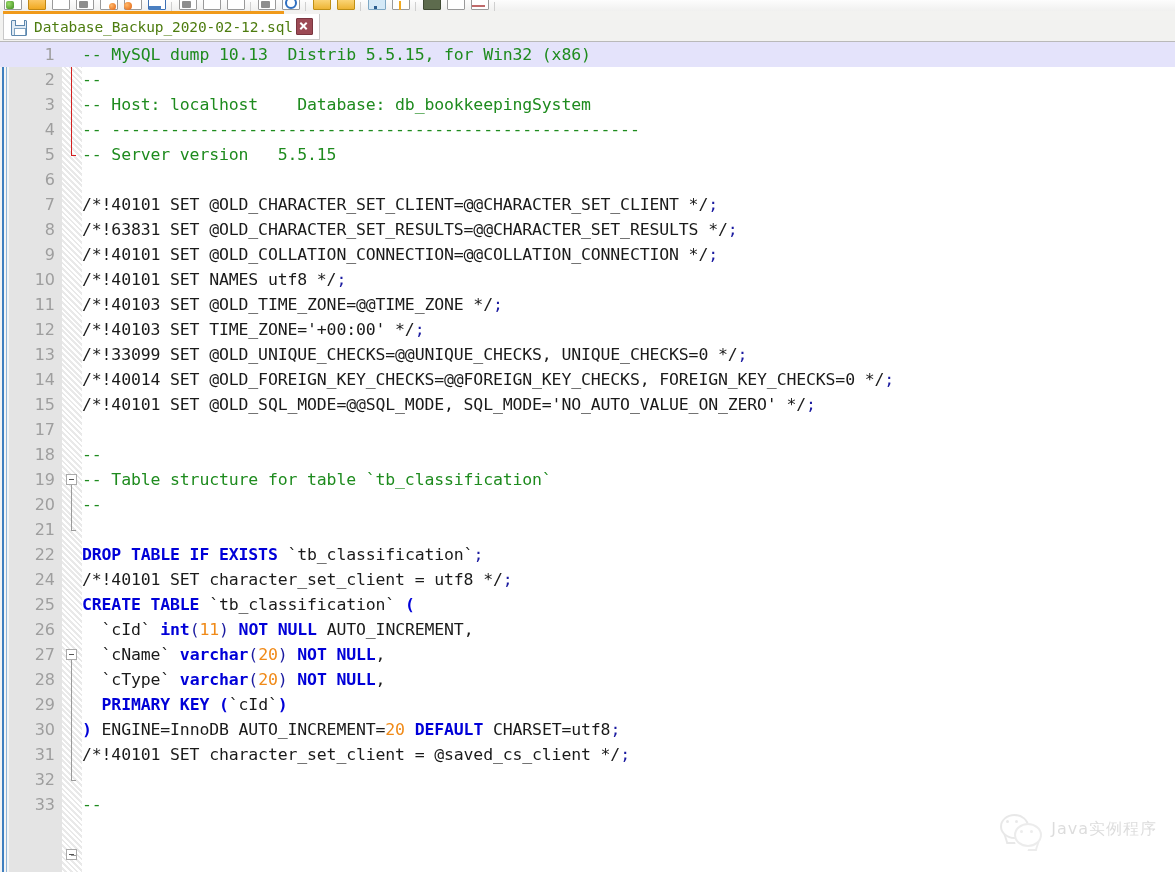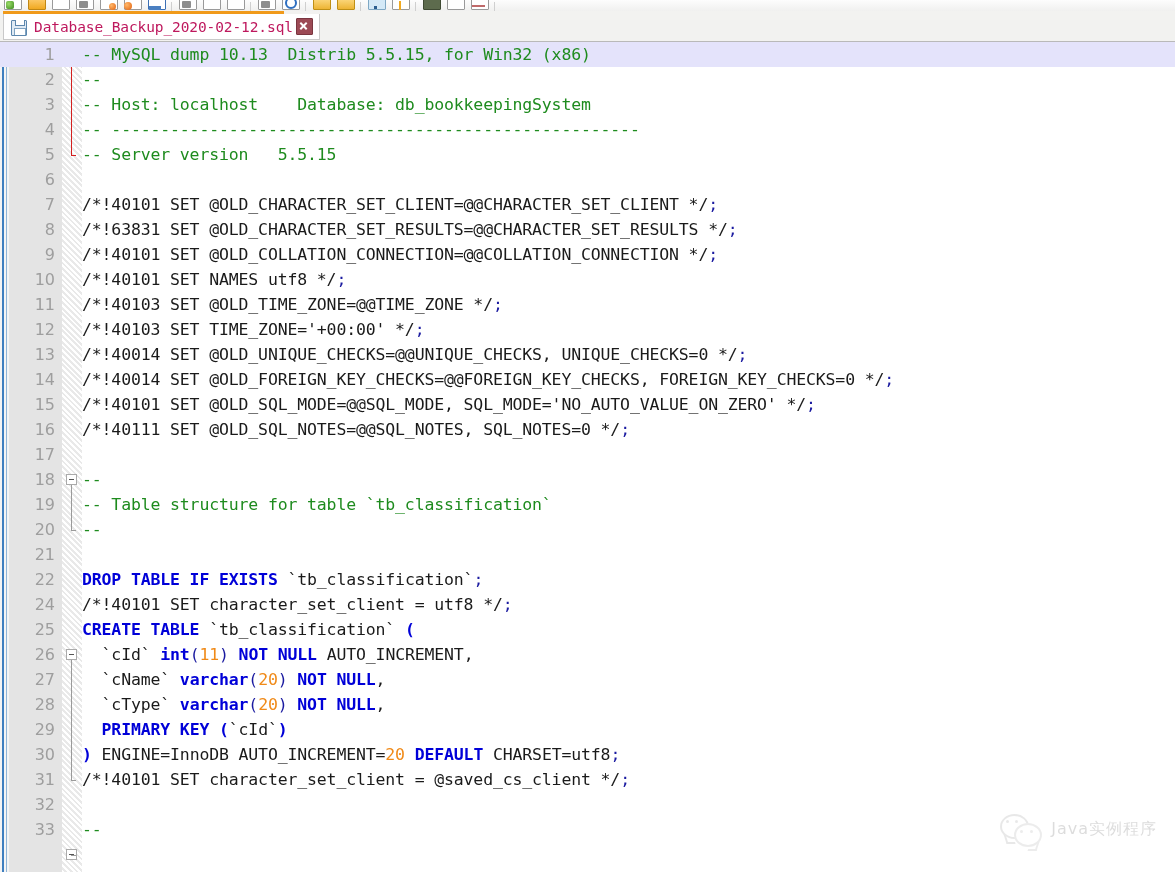--- a/index.html
+++ b/index.html
@@ -52,21 +52,21 @@
     display:flex;align-items:center;padding:0 6px 0 7px;box-sizing:border-box;
     min-width:281px;
   }
   .tab-icon{width:16px;height:16px;position:relative;flex:0 0 auto;margin-right:7px;}
   .tab-icon .fl{position:absolute;left:0;top:1px;width:14px;height:14px;
     background:#dfeaf4;border:1px solid #5d87ad;border-radius:1px;}
   .tab-icon .fl:before{content:"";position:absolute;left:3px;top:-1px;width:8px;height:5px;background:#fff;border:1px solid #5d87ad;border-top:none;}
   .tab-icon .fl:after{content:"";position:absolute;left:2px;bottom:0px;width:10px;height:6px;background:#fff;border:1px solid #7fa3c2;border-bottom:none;}
   .tab-label{
     font-family:"DejaVu Sans Mono","Liberation Mono",monospace;
-    font-size:14.5px;color:#be185d;white-space:nowrap;letter-spacing:-0.1px;
+    font-size:14.5px;color:#4d7c0f;white-space:nowrap;letter-spacing:-0.1px;
   }
   .tab-close{
     width:15px;height:15px;margin-left:3px;flex:0 0 auto;position:relative;
     background:#9c4a55;border:1px solid #7a3640;border-radius:1px;
   }
   .tab-close:before,.tab-close:after{
     content:"";position:absolute;left:2px;top:6px;width:9px;height:2px;background:#fff;
   }
   .tab-close:before{transform:rotate(45deg);}
   .tab-close:after{transform:rotate(-45deg);}
@@ -285,33 +285,29 @@
         <div class="row">
           <div class="ln">11</div>
           <div class="txt"><span>/*!40103 SET @OLD_TIME_ZONE=@@TIME_ZONE */</span><span class="pn">;</span></div>
         </div>
         <div class="row">
           <div class="ln">12</div>
           <div class="txt"><span>/*!40103 SET TIME_ZONE='+00:00' */</span><span class="pn">;</span></div>
         </div>
         <div class="row">
           <div class="ln">13</div>
-          <div class="txt"><span>/*!40014 SET @OLD_UNIQUE_CHECKS=@@UNIQUE_CHECKS, UNIQUE_CHECKS=0 */</span><span class="pn">;</span></div>
+          <div class="txt"><span>/*!33099 SET @OLD_UNIQUE_CHECKS=@@UNIQUE_CHECKS, UNIQUE_CHECKS=0 */</span><span class="pn">;</span></div>
         </div>
         <div class="row">
           <div class="ln">14</div>
           <div class="txt"><span>/*!40014 SET @OLD_FOREIGN_KEY_CHECKS=@@FOREIGN_KEY_CHECKS, FOREIGN_KEY_CHECKS=0 */</span><span class="pn">;</span></div>
         </div>
         <div class="row">
           <div class="ln">15</div>
           <div class="txt"><span>/*!40101 SET @OLD_SQL_MODE=@@SQL_MODE, SQL_MODE='NO_AUTO_VALUE_ON_ZERO' */</span><span class="pn">;</span></div>
-        </div>
-        <div class="row">
-          <div class="ln">16</div>
-          <div class="txt"><span>/*!40111 SET @OLD_SQL_NOTES=@@SQL_NOTES, SQL_NOTES=0 */</span><span class="pn">;</span></div>
         </div>
         <div class="row">
           <div class="ln">17</div>
           <div class="txt">&nbsp;</div>
         </div>
         <div class="row">
           <div class="ln">18</div>
           <div class="txt"><span class="cm">--</span></div>
         </div>
         <div class="row">

